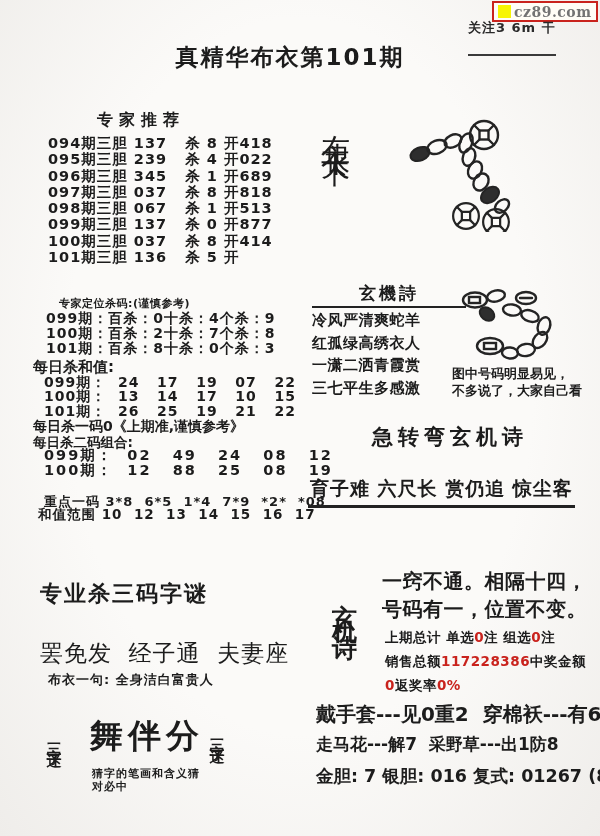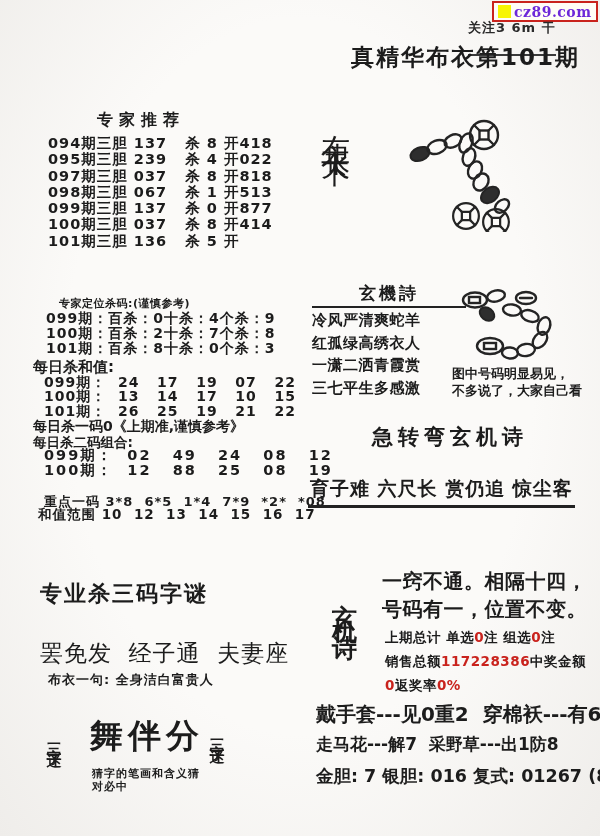--- a/index.html
+++ b/index.html
@@ -11,26 +11,26 @@
     color:#1c1c1c;overflow:hidden;
   }
   .pre{white-space:pre;}
   .red{color:#c9231d;}
   .abs{position:absolute;}
 
   
   .logo{left:492px;top:1px;width:106px;height:21px;border:2px solid #c9231d;
         background:#fffdf6;display:flex;align-items:center;box-sizing:border-box;cursor:pointer;}
   .logo-sq{width:13px;height:13px;background:#f7f504;margin:0 3px 0 4px;flex:0 0 auto;}
-  .logo-txt{color:#6d28d9;font-family:"DejaVu Serif","Liberation Serif",serif;
+  .logo-txt{color:#737373;font-family:"DejaVu Serif","Liberation Serif",serif;
             font-size:14px;font-weight:bold;letter-spacing:.5px;line-height:1;}
   .follow{left:468px;top:19px;font-size:13px;font-weight:bold;color:#2a2a2a;
           border-bottom:2px solid #3a3a3a;padding-bottom:17px;letter-spacing:1px;}
 
-  .title{left:0;top:42px;width:580px;text-align:right;font-size:23px;
+  .title{left:0;top:42px;width:580px;text-align:center;font-size:23px;
          font-weight:bold;letter-spacing:2px;}
 
   
   .exp-head{left:46px;top:110px;width:190px;text-align:center;font-size:16px;
             font-weight:bold;letter-spacing:6px;}
   .exp-rows{left:48px;top:135px;font-size:14.5px;font-weight:bold;line-height:16.3px;letter-spacing:1px;}
   .posk-head{left:28px;top:296px;font-size:11px;font-weight:bold;letter-spacing:.5px;margin-left:31px;}
   .posk-rows{left:46px;top:311px;font-size:14px;font-weight:bold;line-height:15.2px;letter-spacing:1px;}
   .dsum-head{left:33px;top:358px;font-size:15px;font-weight:bold;}
   .dsum-rows{left:44px;top:375px;font-size:14px;font-weight:bold;line-height:14.3px;letter-spacing:1px;}
@@ -85,20 +85,21 @@
     <span class="logo-txt">cz89.com</span>
   </div>
   <div class="abs follow">关注3 6m 干</div>
 
   <div class="abs title">真精华布衣第101期</div>
 
   <div class="abs exp-head">专家推荐</div>
   <div class="abs exp-rows">
     <div class="pre">094期三胆 137   杀 8 开418</div>
     <div class="pre">095期三胆 239   杀 4 开022</div>
+    <div class="pre">096期三胆 345   杀 1 开689</div>
     <div class="pre">097期三胆 037   杀 8 开818</div>
     <div class="pre">098期三胆 067   杀 1 开513</div>
     <div class="pre">099期三胆 137   杀 0 开877</div>
     <div class="pre">100期三胆 037   杀 8 开414</div>
     <div class="pre">101期三胆 136   杀 5 开</div>
   </div>
 
   <div class="abs posk-head">专家定位杀码:(谨慎参考)</div>
   <div class="abs posk-rows">
     <div class="pre">099期：百杀：0十杀：4个杀：9</div>

